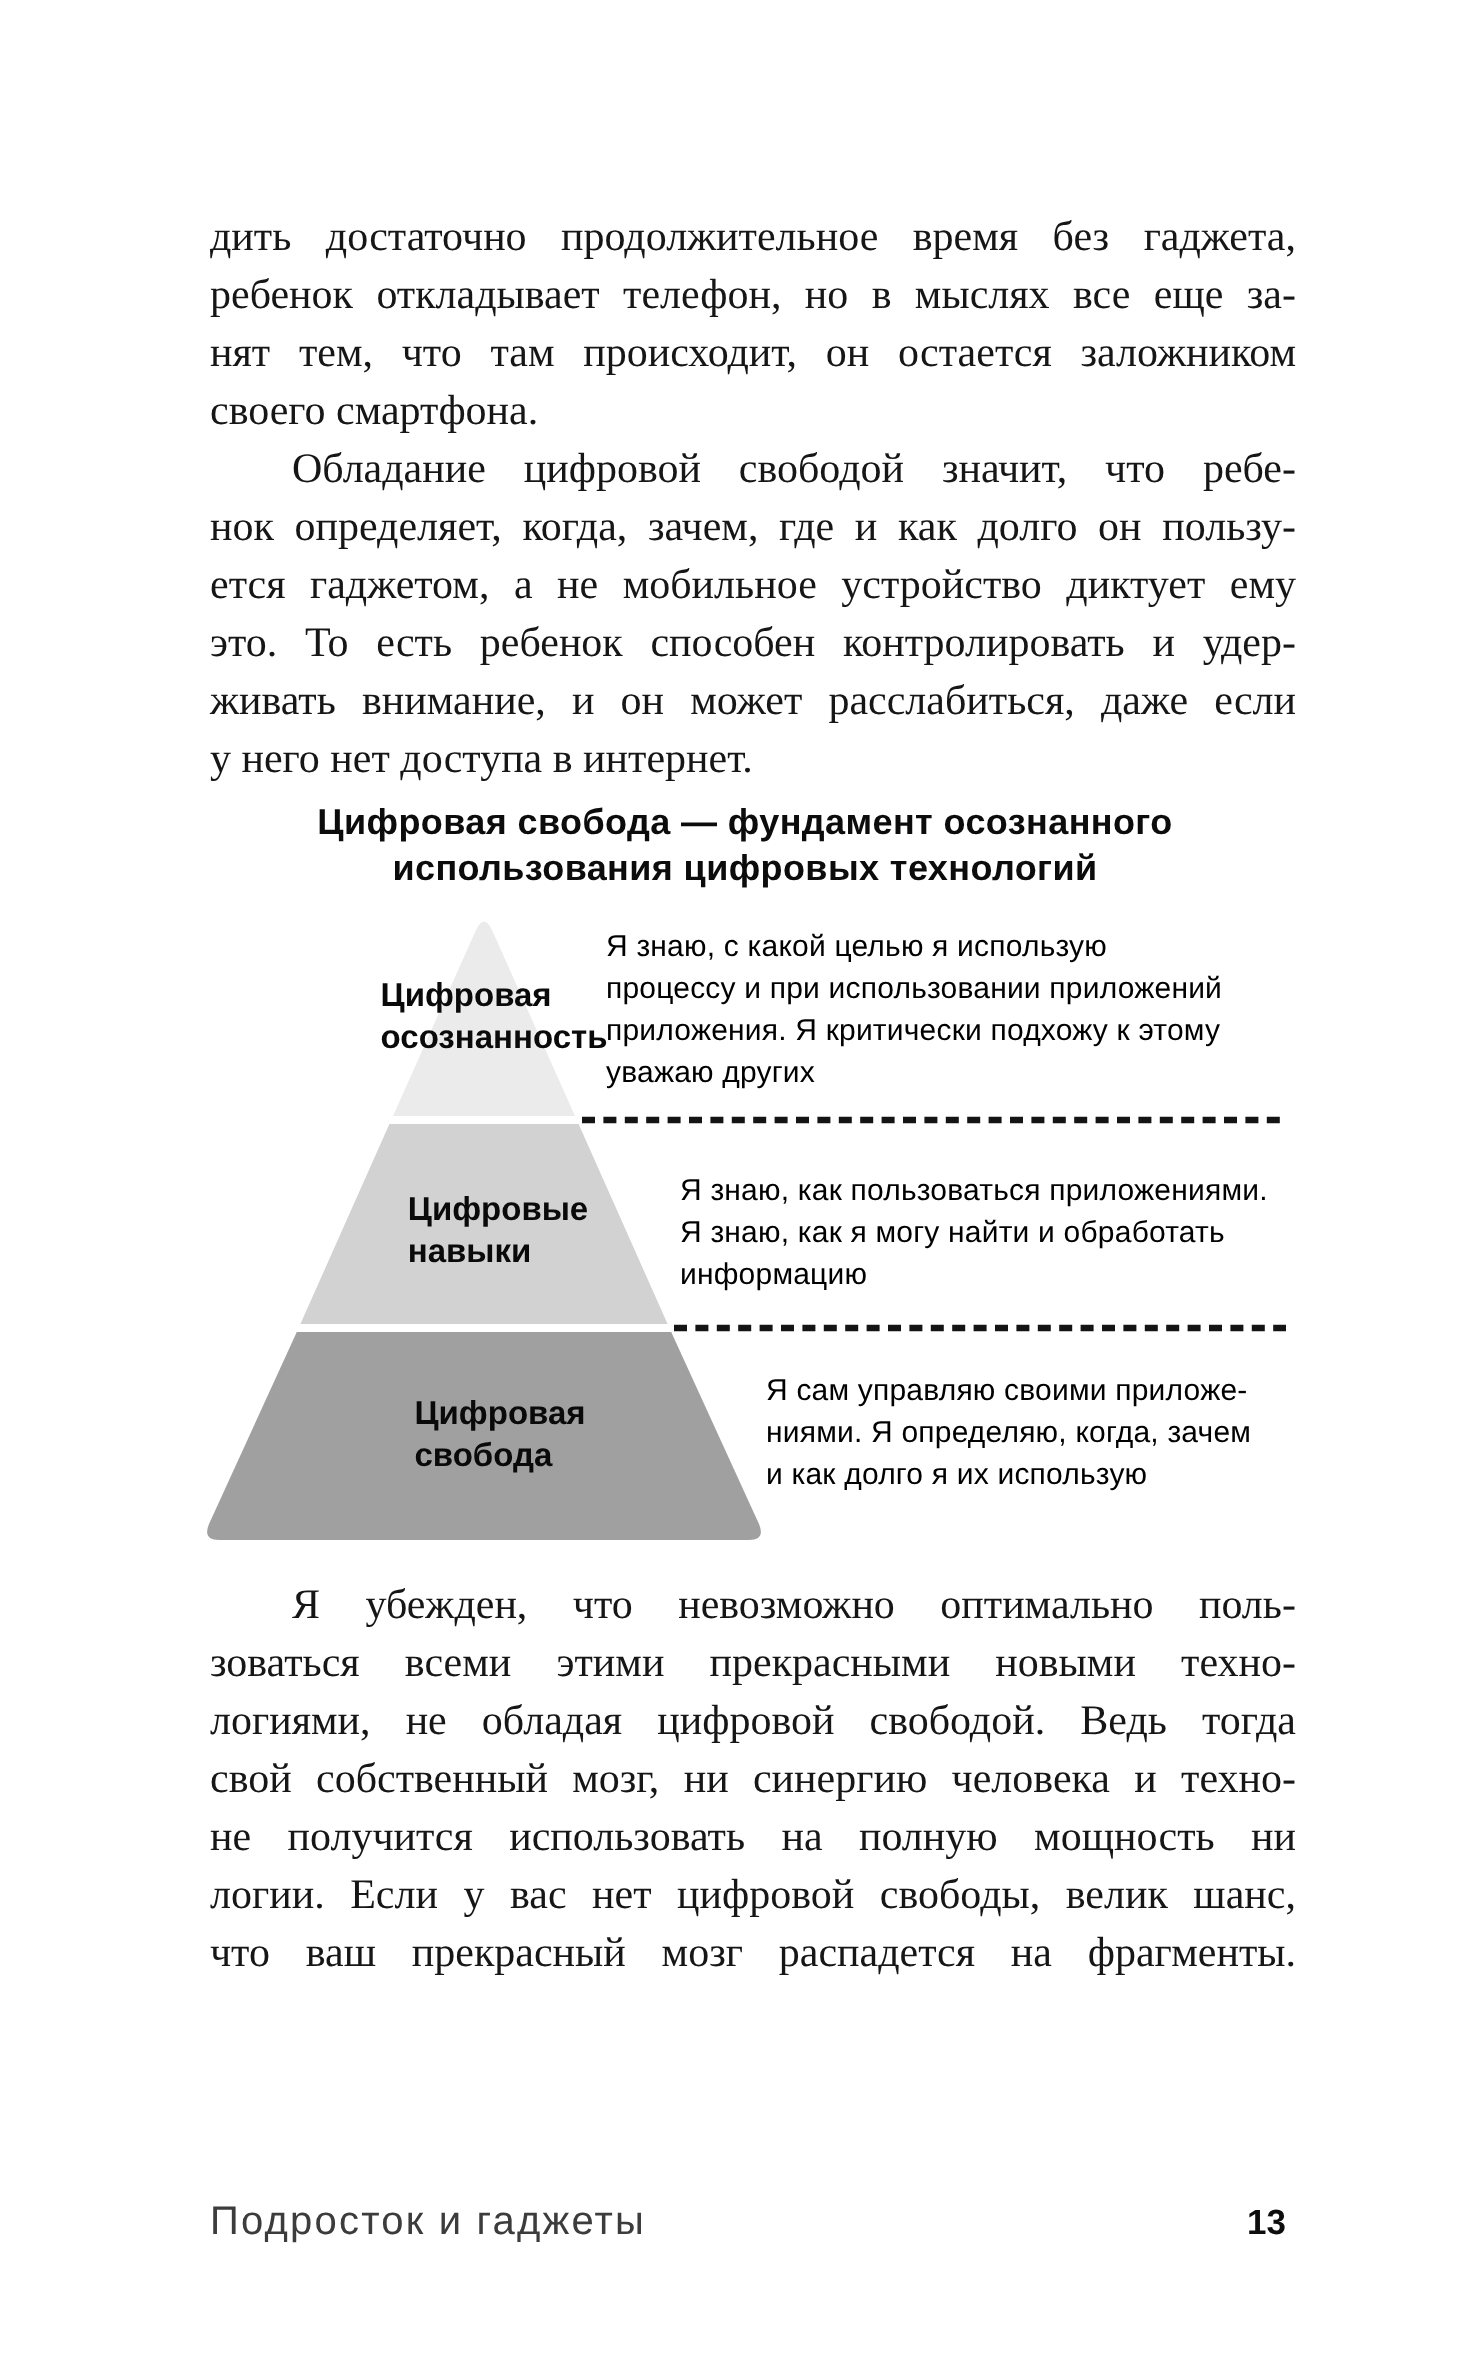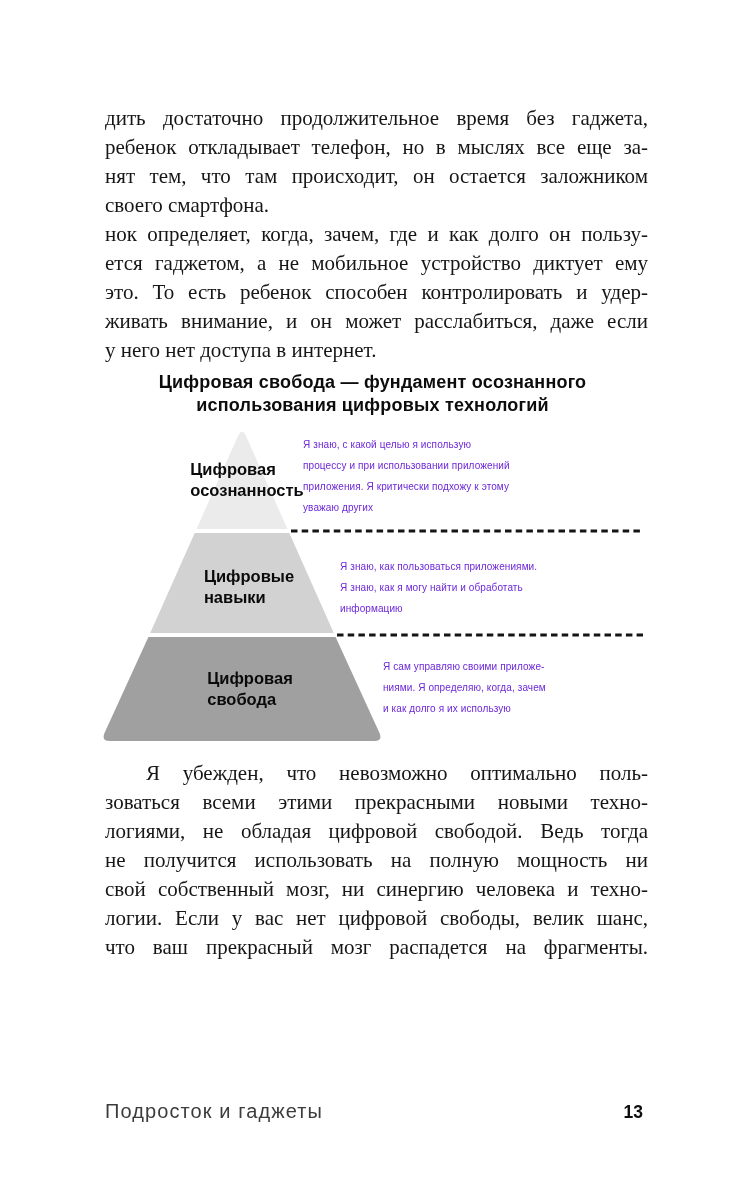--- a/index.html
+++ b/index.html
@@ -34,22 +34,22 @@
   .pyr-svg { position: absolute; left: 0; top: 0; }
   .dash { stroke-width: 3.2; stroke-dasharray: 6.5 4.2; }
   .lvl-label {
     position: absolute; transform: translateX(-50%);
     font-weight: 700;
     font-size: 16.5px; line-height: 21px;
     color: #0a0a0a; white-space: nowrap;
   }
   .lvl-desc {
     position: absolute;
-    font-size: 10px; line-height: 21px;
-    letter-spacing: 0.1px; color: #6d28d9;
+    font-size: 15px; line-height: 21px;
+    letter-spacing: 0.1px; color: #000000;
     white-space: nowrap;
   }
   .footer {
     position: absolute; left: 105px; right: 95px; top: 1100px;
     display: flex; justify-content: space-between; align-items: baseline;
     font-family: "Liberation Sans", "DejaVu Sans", sans-serif;
   }
   .footer-left { font-size: 20px; letter-spacing: 1.1px; color: #3c3c3c; }
   .footer-page { font-size: 17.5px; font-weight: 700; color: #0d0d0d; }
 </style>
@@ -59,20 +59,21 @@
 <div class="content">
 
   <div class="para">
     <div class="jline">дить достаточно продолжительное время без гаджета,</div>
     <div class="jline">ребенок откладывает телефон, но в мыслях все еще за-</div>
     <div class="jline">нят тем, что там происходит, он остается заложником</div>
     <div class="jline end">своего смартфона.</div>
   </div>
 
   <div class="para">
+    <div class="jline ind">Обладание цифровой свободой значит, что ребе-</div>
     <div class="jline">нок определяет, когда, зачем, где и как долго он пользу-</div>
     <div class="jline">ется гаджетом, а не мобильное устройство диктует ему</div>
     <div class="jline">это. То есть ребенок способен контролировать и удер-</div>
     <div class="jline">живать внимание, и он может расслабиться, даже если</div>
     <div class="jline end">у него нет доступа в интернет.</div>
   </div>
 
   <div class="diagram">
     <div class="dg-title">
       <div>Цифровая свобода — фундамент осознанного</div>
@@ -117,22 +118,22 @@
         <div>ниями. Я определяю, когда, зачем</div>
         <div>и как долго я их использую</div>
       </div>
     </div>
   </div>
 
   <div class="para" style="margin-top:10px;">
     <div class="jline ind">Я убежден, что невозможно оптимально поль-</div>
     <div class="jline">зоваться всеми этими прекрасными новыми техно-</div>
     <div class="jline">логиями, не обладая цифровой свободой. Ведь тогда</div>
+    <div class="jline">свой собственный мозг, ни синергию человека и техно-</div>
     <div class="jline">не получится использовать на полную мощность ни</div>
-    <div class="jline">свой собственный мозг, ни синергию человека и техно-</div>
     <div class="jline">логии. Если у вас нет цифровой свободы, велик шанс,</div>
     <div class="jline">что ваш прекрасный мозг распадется на фрагменты.</div>
   </div>
 
 </div>
 
 <div class="footer">
   <span class="footer-left">Подросток и гаджеты</span>
   <span class="footer-page">13</span>
 </div>

